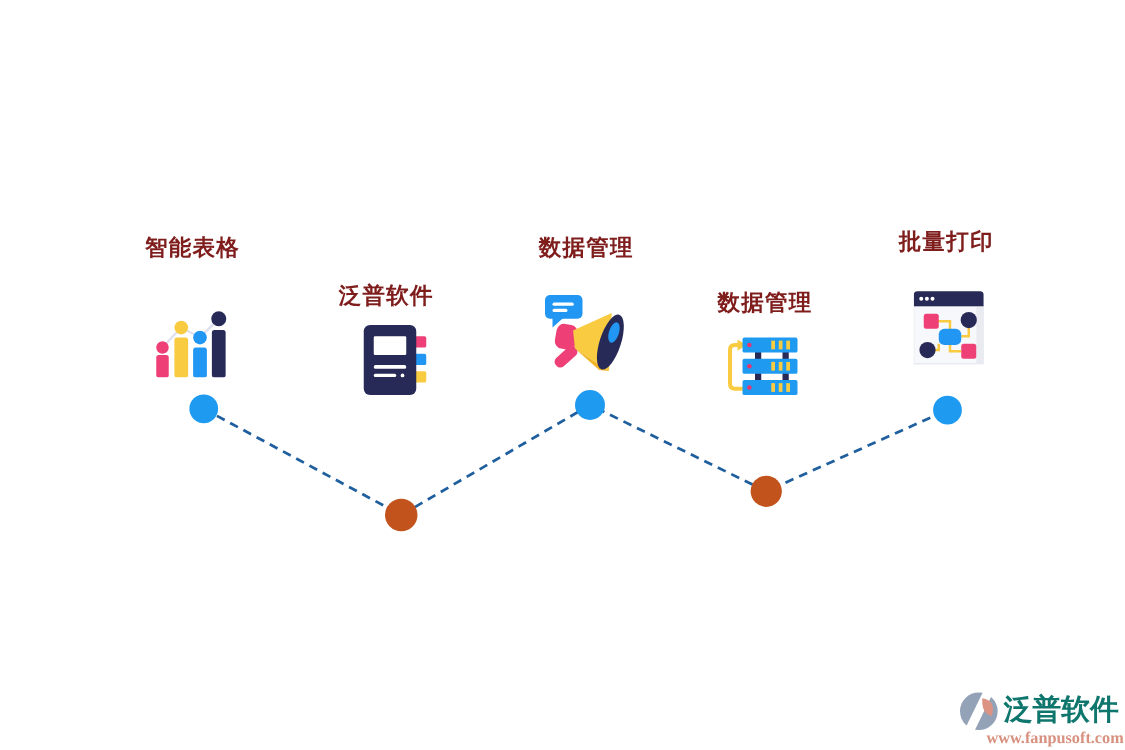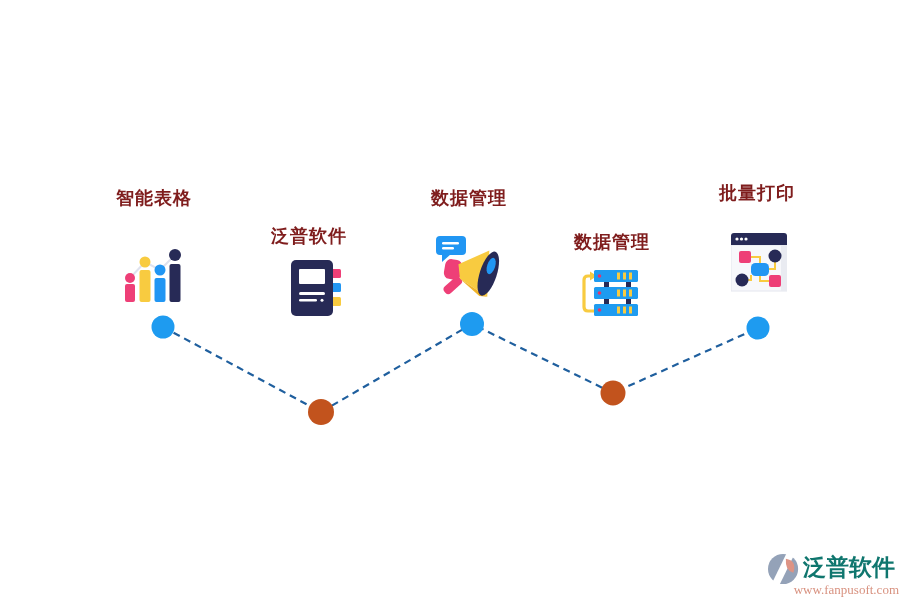--- a/index.html
+++ b/index.html
@@ -17,21 +17,21 @@
   .watermark{
     position:absolute;left:767px;top:553px;width:132px;height:45px;
   }
   .wm-row{display:flex;align-items:flex-start;}
   .wm-mark{flex:0 0 auto;margin-right:2px;}
   .wm-brand{
     font-size:23px;font-weight:bold;line-height:30px;white-space:nowrap;
     font-family:"Liberation Serif","DejaVu Serif",serif;letter-spacing:0px;
   }
   .wm-url{
-    font-size:13px;font-weight:normal;text-align:right;margin-top:-3px;
+    font-size:13px;font-weight:bold;text-align:right;margin-top:-3px;
     font-family:"Liberation Serif","DejaVu Serif",serif;white-space:nowrap;
   }
 </style>
 </head>
 <body>
 
 <div id="canvas">
 
   <svg id="connector-svg" width="900" height="600">
     <polyline points="163,327 321,412 472,324 613,393 758,328" fill="none" stroke="#1f5f9e" stroke-width="2.2" stroke-dasharray="7 5"></polyline>

